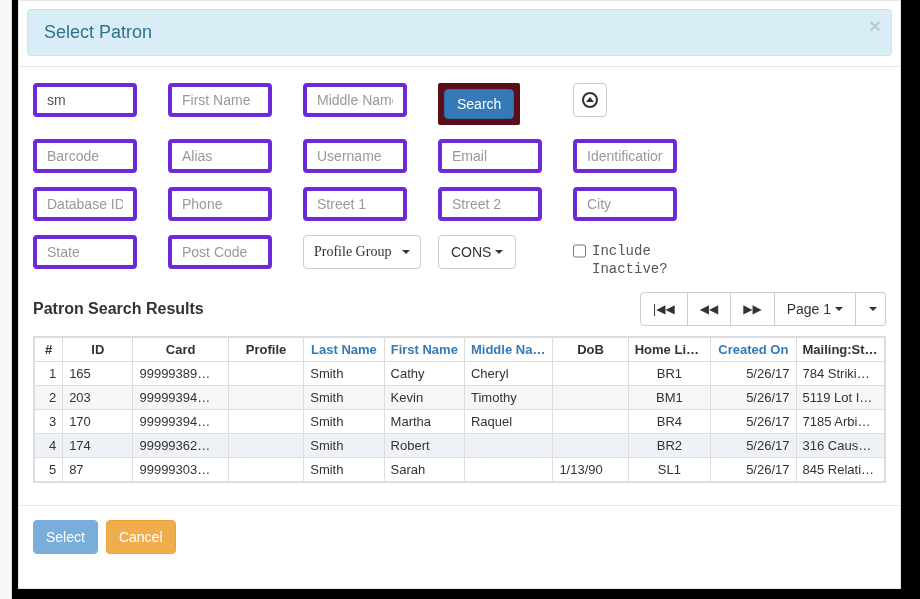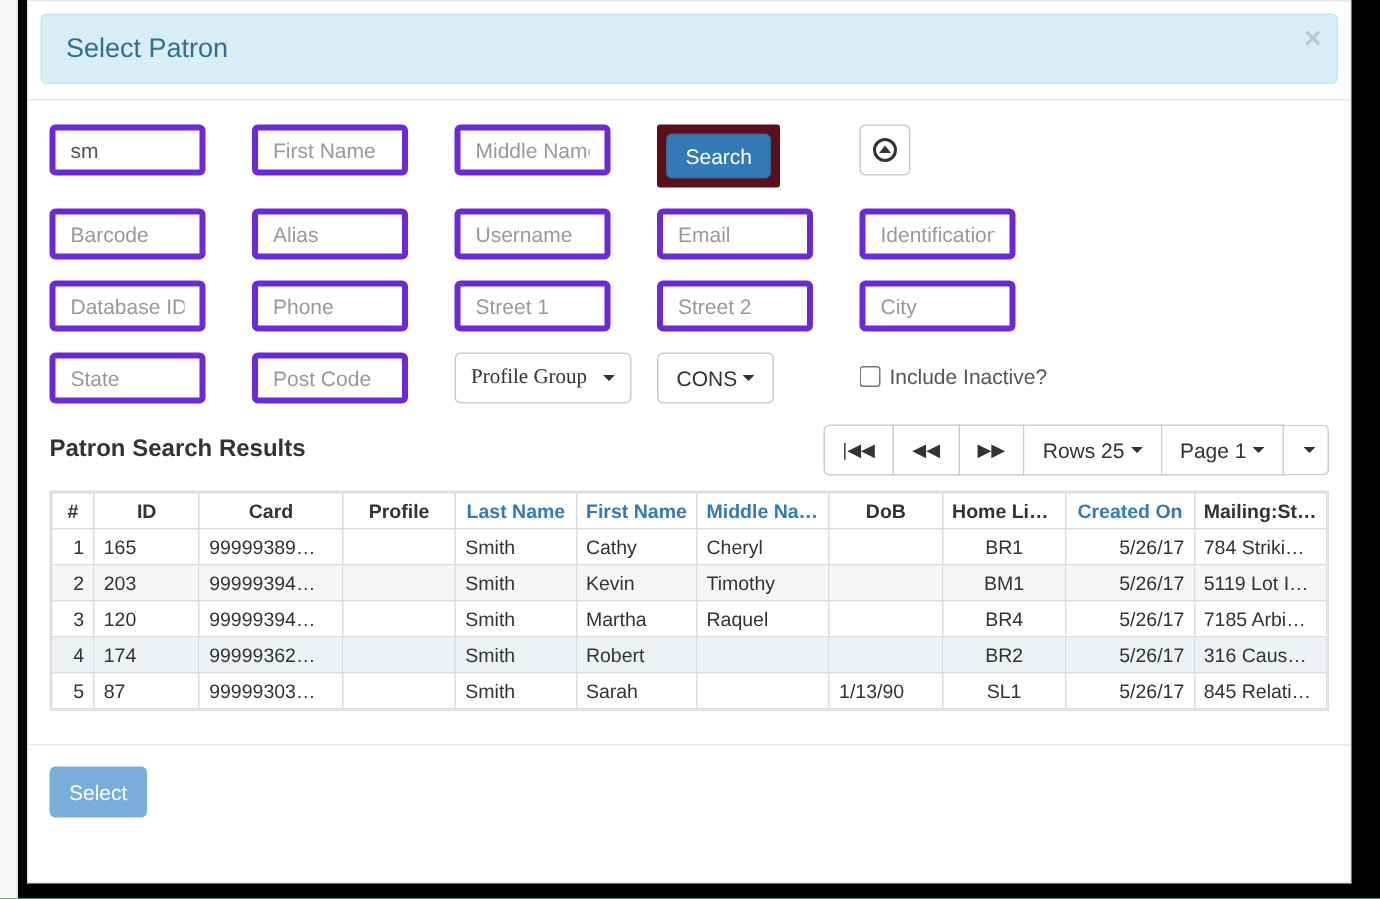--- a/index.html
+++ b/index.html
@@ -21,21 +21,21 @@
 .btn-primary-muted { background:#79aedb; border-color:#79aedb; color:#fff;}
 .btn-default { background:#fff; border:1px solid #ccc; color:#333;}
 .btn-warning { background:#f0ad4e; border-color:#eea236; color:#fff;}
 .caret { display:inline-block; width:0; height:0; margin-left:4px; vertical-align:middle; border-top:4px solid; border-right:4px solid transparent; border-left:4px solid transparent;}
 .highlight-box { display:inline-block; background:#5a0f1a; padding:6px; border-radius:2px;}
 .expand-btn { width:34px; height:34px; border:1px solid #ccc; border-radius:4px; background:#fff; display:flex; align-items:center; justify-content:center; cursor:pointer;}
 .arrow-up-circle { width:16px; height:16px; border:2px solid #333; border-radius:50%; position:relative;}
 .arrow-up-circle::after { content:""; position:absolute; top:3px; left:2px; width:0; height:0; border-left:4px solid transparent; border-right:4px solid transparent; border-bottom:5px solid #333;}
 .checkbox-wrap { display:flex; align-items:flex-start; gap:6px; padding-top:7px;}
 .checkbox-wrap input { width:14px; height:14px; margin-top:2px;}
-.checkbox-wrap label { color:#555; line-height:1.3;}
+.checkbox-wrap label { color:#555; line-height:1.3;font-family:Liberation Mono, monospace;}
 .results-bar { display:flex; align-items:center; padding:0 14px; margin-top:14px;}
 .results-title { font-size:16px; font-weight:bold; flex:1; }
 .pager-group { display:flex; gap:0;}
 .pager-group .btn { border-radius:0; border-left-width:0;}
 .pager-group .btn:first-child { border-left-width:1px; border-top-left-radius:4px; border-bottom-left-radius:4px;}
 .pager-group .btn:last-child { border-top-right-radius:4px; border-bottom-right-radius:4px;}
 .table-wrap { margin:10px 14px 0 14px; border:1px solid #ddd; overflow:hidden;}
 table { width:100%; border-collapse:collapse; font-size:13px; table-layout:fixed;}
 th, td { border:1px solid #ddd; padding:4px 6px; text-align:left; white-space:nowrap; overflow:hidden; text-overflow:ellipsis;}
 th { background:#fff; font-weight:bold; text-align:center;}
@@ -123,24 +123,20 @@
     <div class="pager-group">
       <button class="btn btn-default">
             <span class="nav-icon">|◀◀</span>
           </button>
       <button class="btn btn-default">
             <span class="nav-icon">◀◀</span>
           </button>
       <button class="btn btn-default">
             <span class="nav-icon">▶▶</span>
           </button>
-      <button class="btn btn-default">
-        <span>Rows 25</span>
-        <span class="caret"></span>
-      </button>
       <button class="btn btn-default">
         <span>Page 1</span>
         <span class="caret"></span>
       </button>
       <button class="btn btn-default" style="width:30px;">
         <span class="caret"></span>
       </button>
     </div>
   </div>
 
@@ -196,21 +192,21 @@
               <td>Smith</td>
               <td>Kevin</td>
               <td>Timothy</td>
               <td></td>
               <td class="center">BM1</td>
               <td class="right">5/26/17</td>
               <td>5119 Lot I…</td>
             </tr>
             <tr>
               <td class="right">3</td>
-              <td>120</td>
+              <td>170</td>
               <td>99999394…</td>
               <td></td>
               <td>Smith</td>
               <td>Martha</td>
               <td>Raquel</td>
               <td></td>
               <td class="center">BR4</td>
               <td class="right">5/26/17</td>
               <td>7185 Arbi…</td>
             </tr>
@@ -239,16 +235,17 @@
               <td class="center">SL1</td>
               <td class="right">5/26/17</td>
               <td>845 Relati…</td>
             </tr>
           </tbody>
     </table>
   </div>
 
   <div class="modal-footer">
     <button class="btn btn-primary-muted">Select</button>
+    <button class="btn btn-warning">Cancel</button>
   </div>
 
 </div>
 </div>
 
 </body></html>

